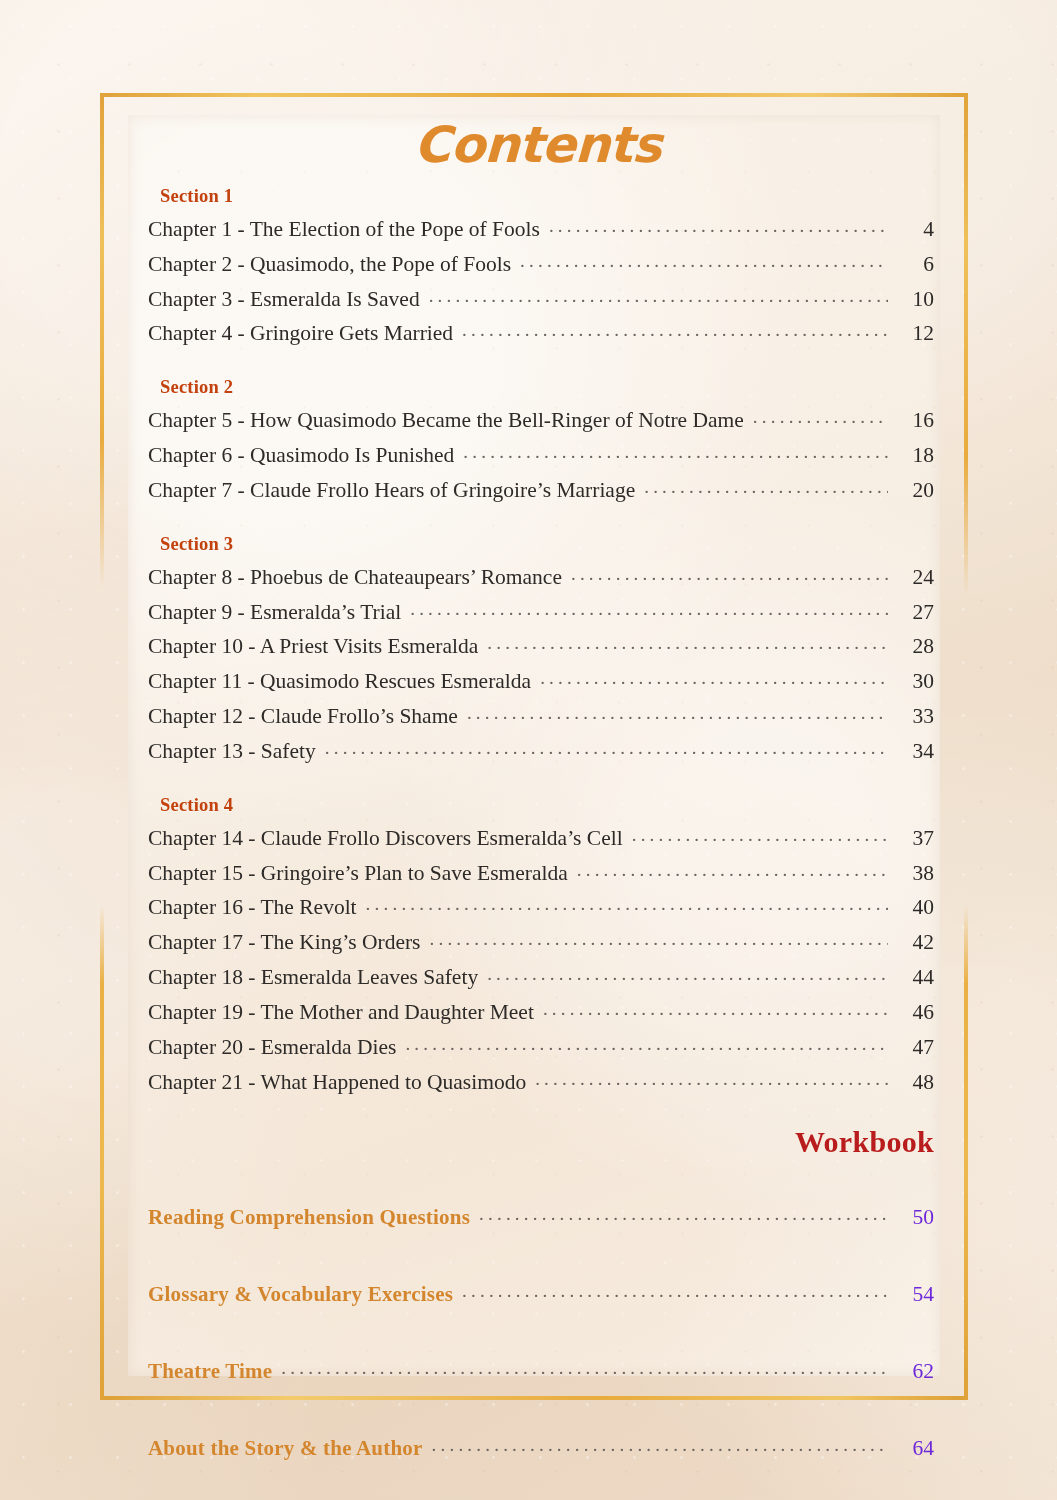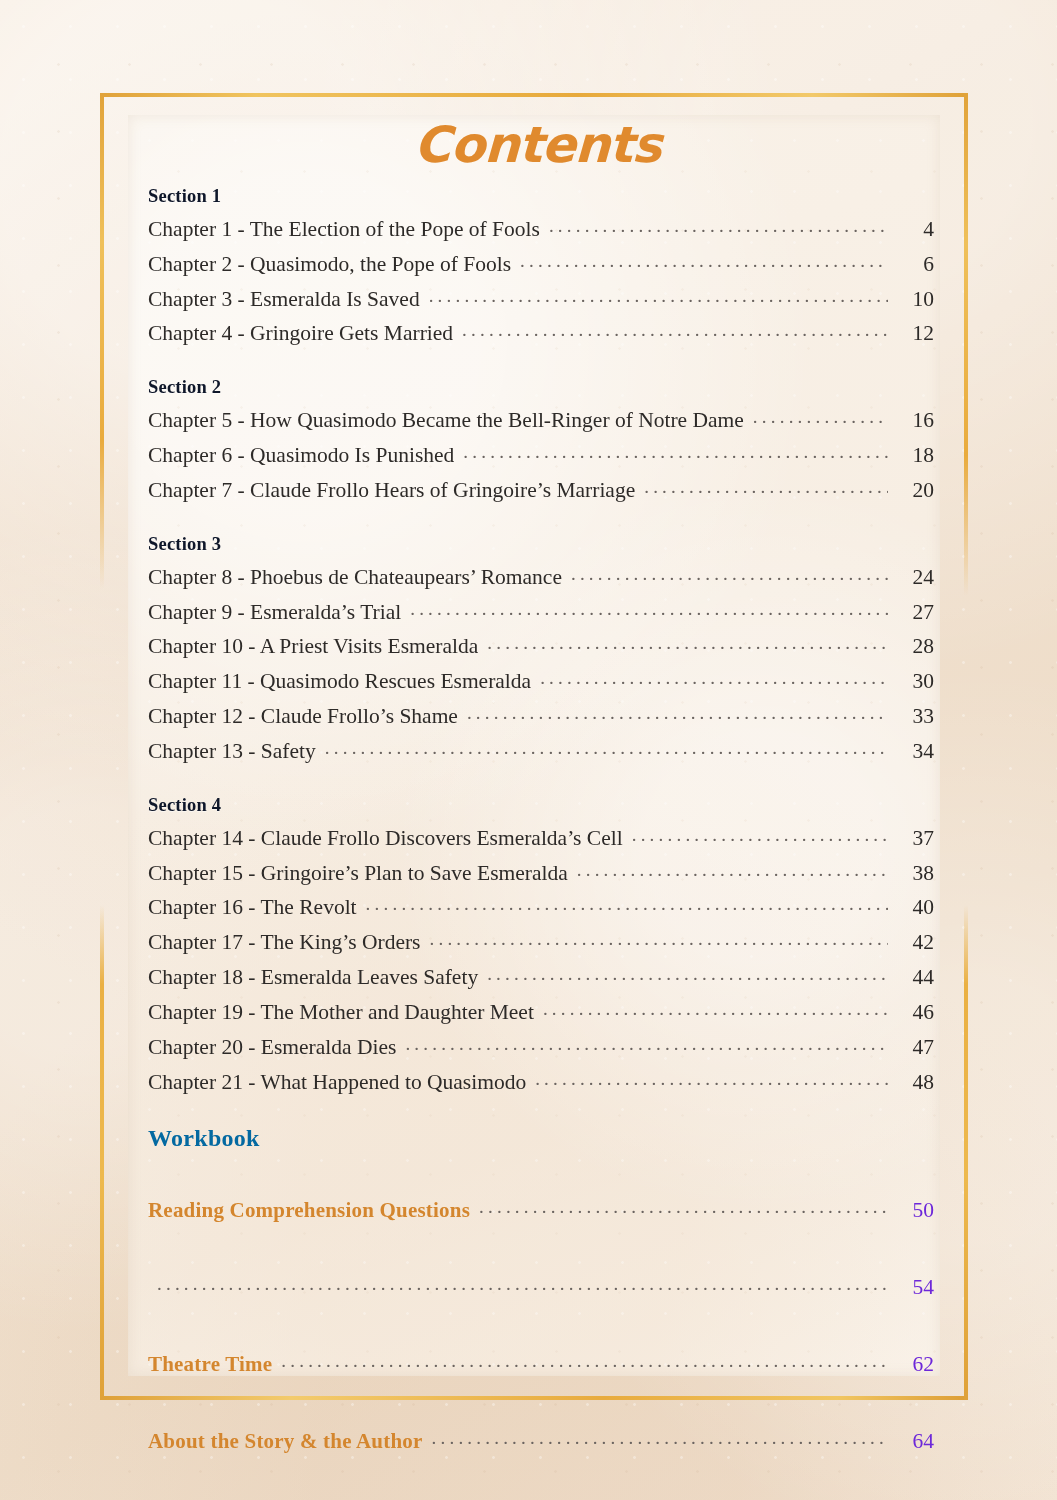--- a/index.html
+++ b/index.html
@@ -87,26 +87,26 @@
     font-size:50px;
     letter-spacing:-1px;
     line-height:1;
     height:62px;
     margin:0 0 4px 0;
     transform:skewX(-5deg);
   }
 
   .section-block{margin-bottom:26px;}
   .section-head{
-    color:#0f172a;
+    color:#c2410c;
     font-family:"Liberation Serif", serif;
     font-weight:bold;
     font-size:18.5px;
     letter-spacing:.2px;
-    margin:0 0 5px 0;
+    margin:0 0 5px 12px;
     text-shadow:0 1px 0 rgba(255,255,255,.5);
   }
 
   .toc-row{
     display:flex;
     align-items:baseline;
     font-size:21.5px;
     color:#2d2a28;
     line-height:1.62;
     white-space:nowrap;
@@ -124,25 +124,25 @@
   }
   .toc-page{
     flex:0 0 38px;
     text-align:right;
     font-size:21.5px;
     color:#2d2a28;
   }
 
   
   #workbook-title{
-    text-align:left;
-    color:#0369a1;
+    text-align:right;
+    color:#b91c1c;
     font-family:"Liberation Serif", serif;
     font-weight:bold;
-    font-size:24px;
+    font-size:30px;
     margin:18px 0 7px 0;
     letter-spacing:.3px;
   }
   .wb-row{
     display:flex;
     align-items:baseline;
     font-family:"Liberation Serif", serif;
     font-weight:bold;
     font-size:21px;
     color:#d4862e;
@@ -305,20 +305,21 @@
     </div>
 
   <h2 id="workbook-title">Workbook</h2>
   <div id="workbook-container">
       <div class="wb-row">
         <span class="wb-title">Reading Comprehension Questions</span>
         <span class="wb-dots">.....................................................................................................</span>
         <span class="wb-page">50</span>
       </div>
       <div class="wb-row">
+        <span class="wb-title">Glossary &amp; Vocabulary Exercises</span>
         <span class="wb-dots">.....................................................................................................</span>
         <span class="wb-page">54</span>
       </div>
       <div class="wb-row">
         <span class="wb-title">Theatre Time</span>
         <span class="wb-dots">.....................................................................................................</span>
         <span class="wb-page">62</span>
       </div>
       <div class="wb-row">
         <span class="wb-title">About the Story &amp; the Author</span>

